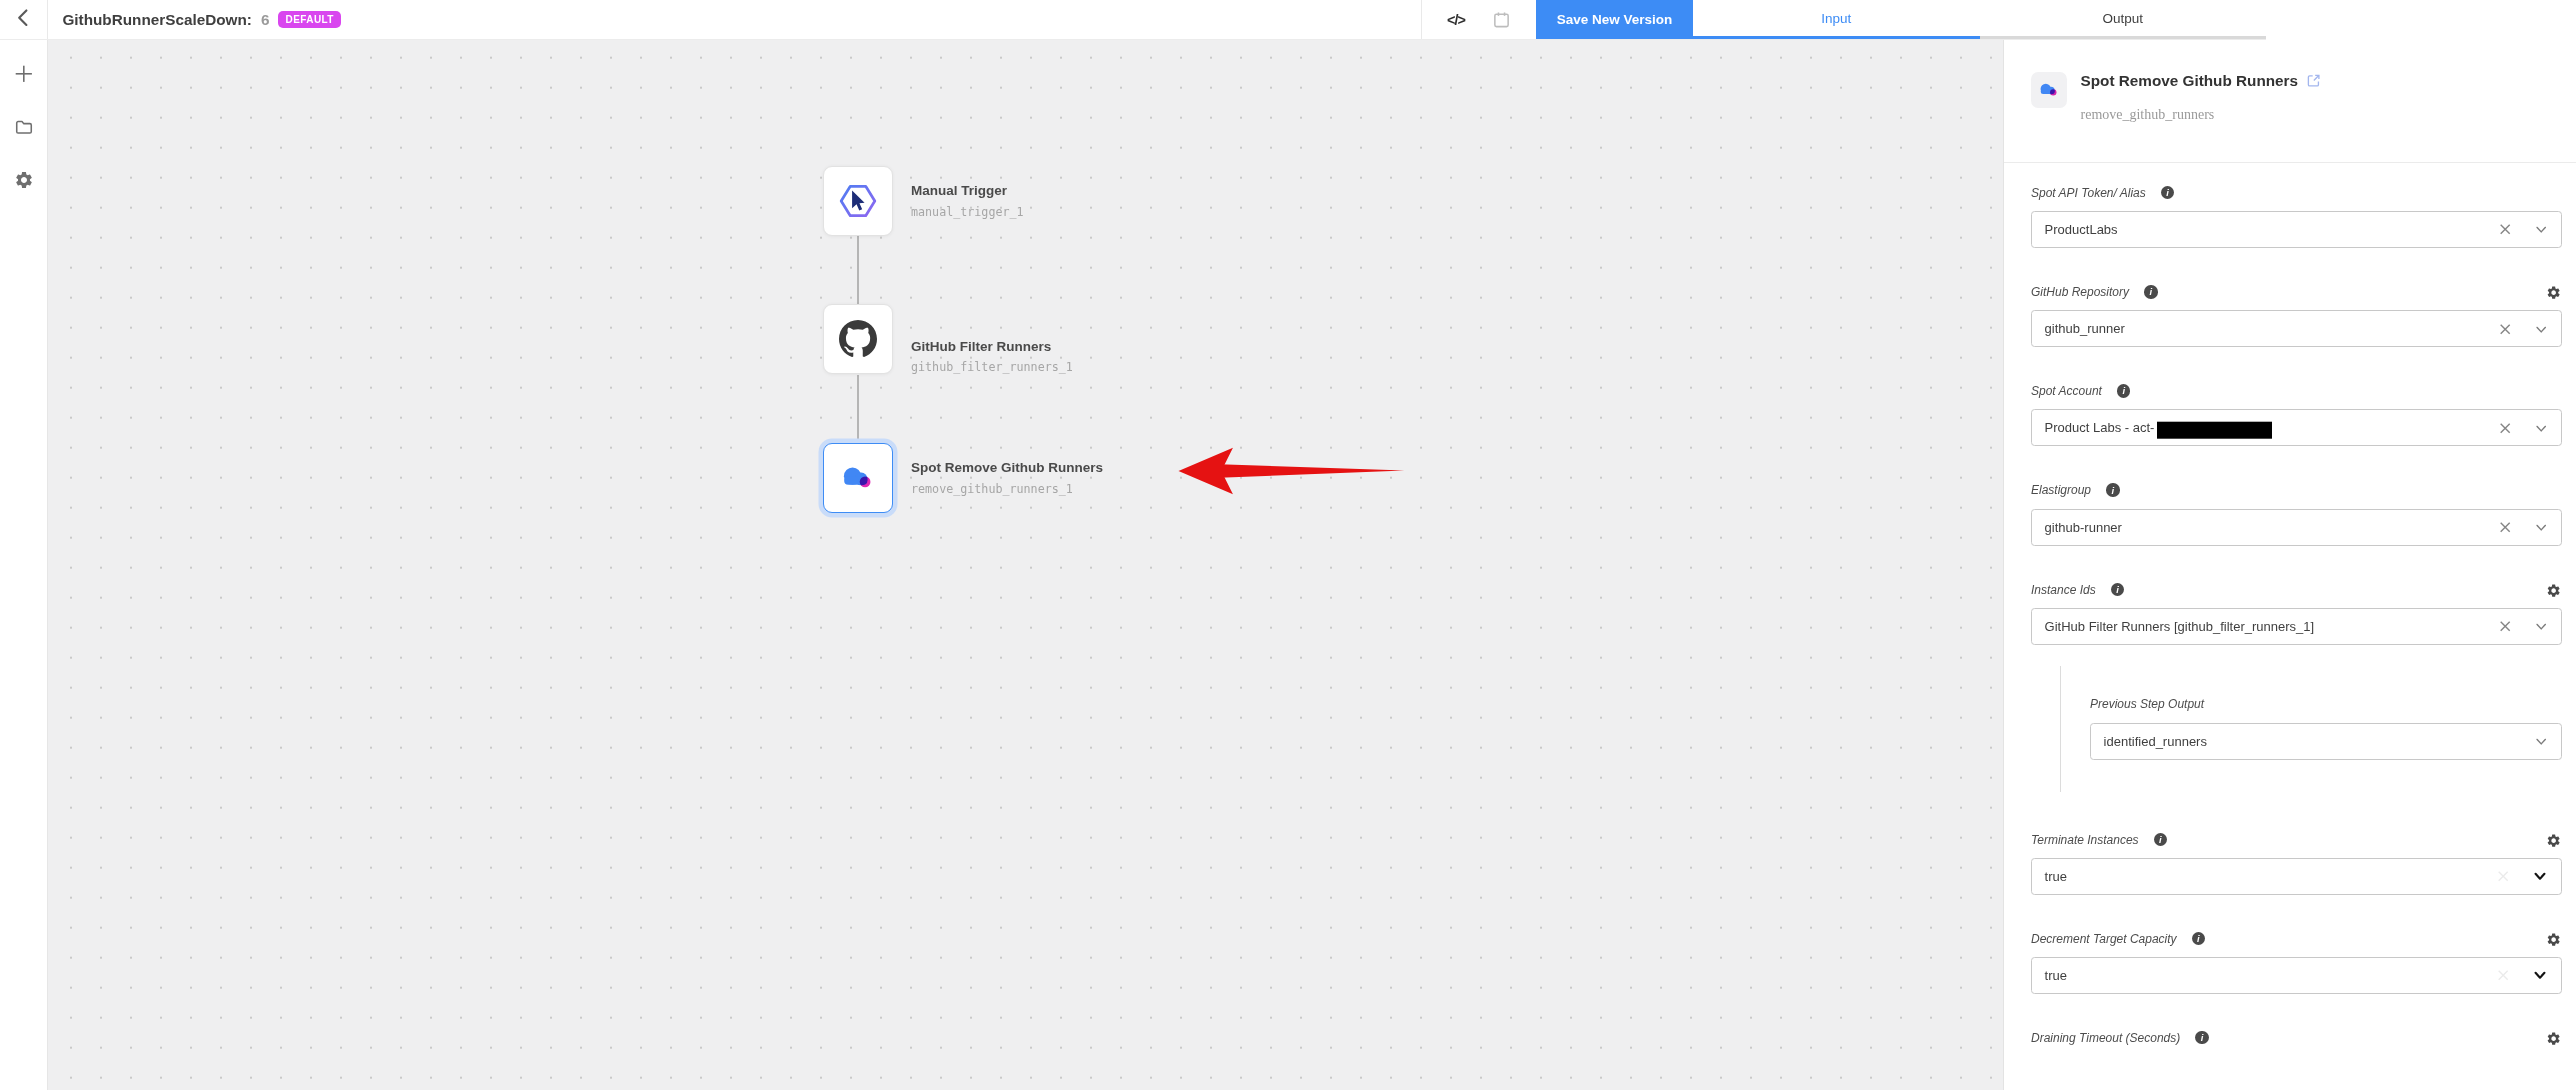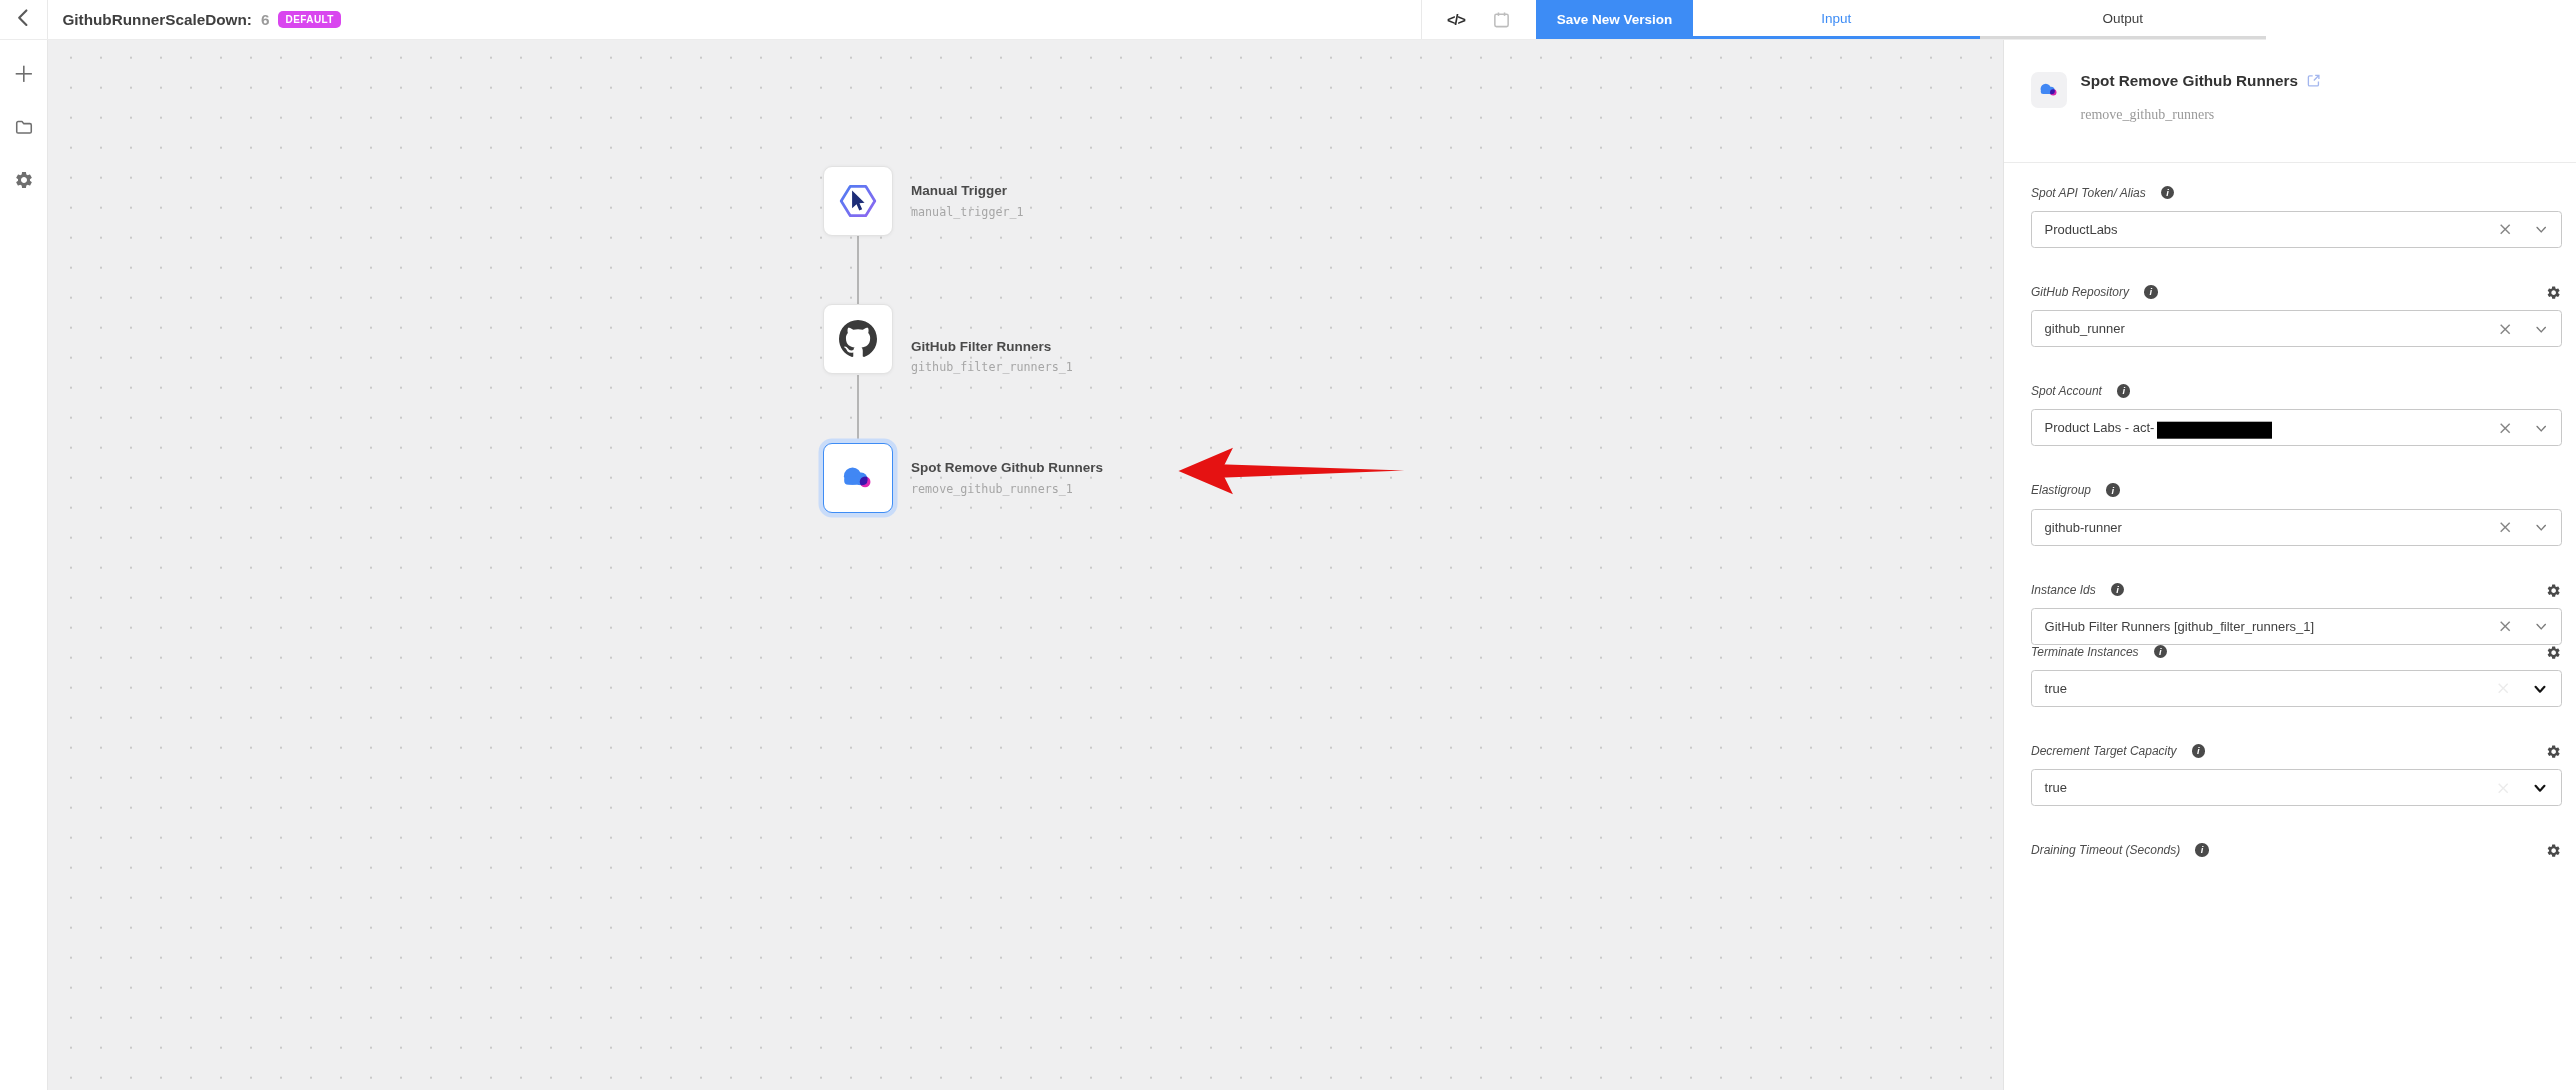--- a/index.html
+++ b/index.html
@@ -335,20 +335,36 @@
               <line x1="13" y1="3" x2="3" y2="13" stroke="#858585" stroke-width="1.6"></line>
             </svg>
           </span>
           <span style="display:flex;">
             <svg width="14.4" height="14.4" viewBox="0 0 16 16">
               <polyline points="3.5,6 8,11 12.5,6" fill="none" stroke="#7c7c7c" stroke-width="1.6" stroke-linecap="round" stroke-linejoin="round"></polyline>
             </svg>
           </span>
         </div>
       </div>
+      <div class="nested">
+        <div class="field">
+          <div class="label-row">
+            <span class="f-label">Previous Step Output</span>
+          </div>
+          <div class="sel-box">
+            <span>identified_runners</span>
+            <span class="sel-spacer"></span>
+            <span style="display:flex;">
+              <svg width="14.4" height="14.4" viewBox="0 0 16 16">
+                <polyline points="3.5,6 8,11 12.5,6" fill="none" stroke="#7c7c7c" stroke-width="1.6" stroke-linecap="round" stroke-linejoin="round"></polyline>
+              </svg>
+            </span>
+          </div>
+        </div>
+      </div>
       <div class="field">
         <div class="label-row">
           <span class="f-label">Terminate Instances</span>
           <span class="info-dot">i</span>
           <span class="gear-btn">
             <svg width="15.3" height="15.3" viewBox="0 0 24 24">
               <path d="M19.14 12.94c.04-.3.06-.61.06-.94 0-.32-.02-.64-.07-.94l2.03-1.58c.18-.14.23-.41.12-.61l-1.92-3.32c-.12-.22-.37-.29-.59-.22l-2.39.96c-.5-.38-1.03-.7-1.62-.94l-.36-2.54c-.04-.24-.24-.41-.48-.41h-3.84c-.24 0-.43.17-.47.41l-.36 2.54c-.59.24-1.13.57-1.62.94l-2.39-.96c-.22-.08-.47 0-.59.22L2.74 8.87c-.12.21-.08.47.12.61l2.03 1.58c-.05.3-.09.63-.09.94s.02.64.07.94l-2.03 1.58c-.18.14-.23.41-.12.61l1.92 3.32c.12.22.37.29.59.22l2.39-.96c.5.38 1.03.7 1.62.94l.36 2.54c.05.24.24.41.48.41h3.84c.24 0 .44-.17.47-.41l.36-2.54c.59-.24 1.13-.56 1.62-.94l2.39.96c.22.08.47 0 .59-.22l1.92-3.32c.12-.22.07-.47-.12-.61l-2.01-1.58zM12 15.6c-1.98 0-3.6-1.62-3.6-3.6s1.62-3.6 3.6-3.6 3.6 1.62 3.6 3.6-1.62 3.6-3.6 3.6z" fill="#4a4a4a"></path>
             </svg>
           </span>
         </div>

